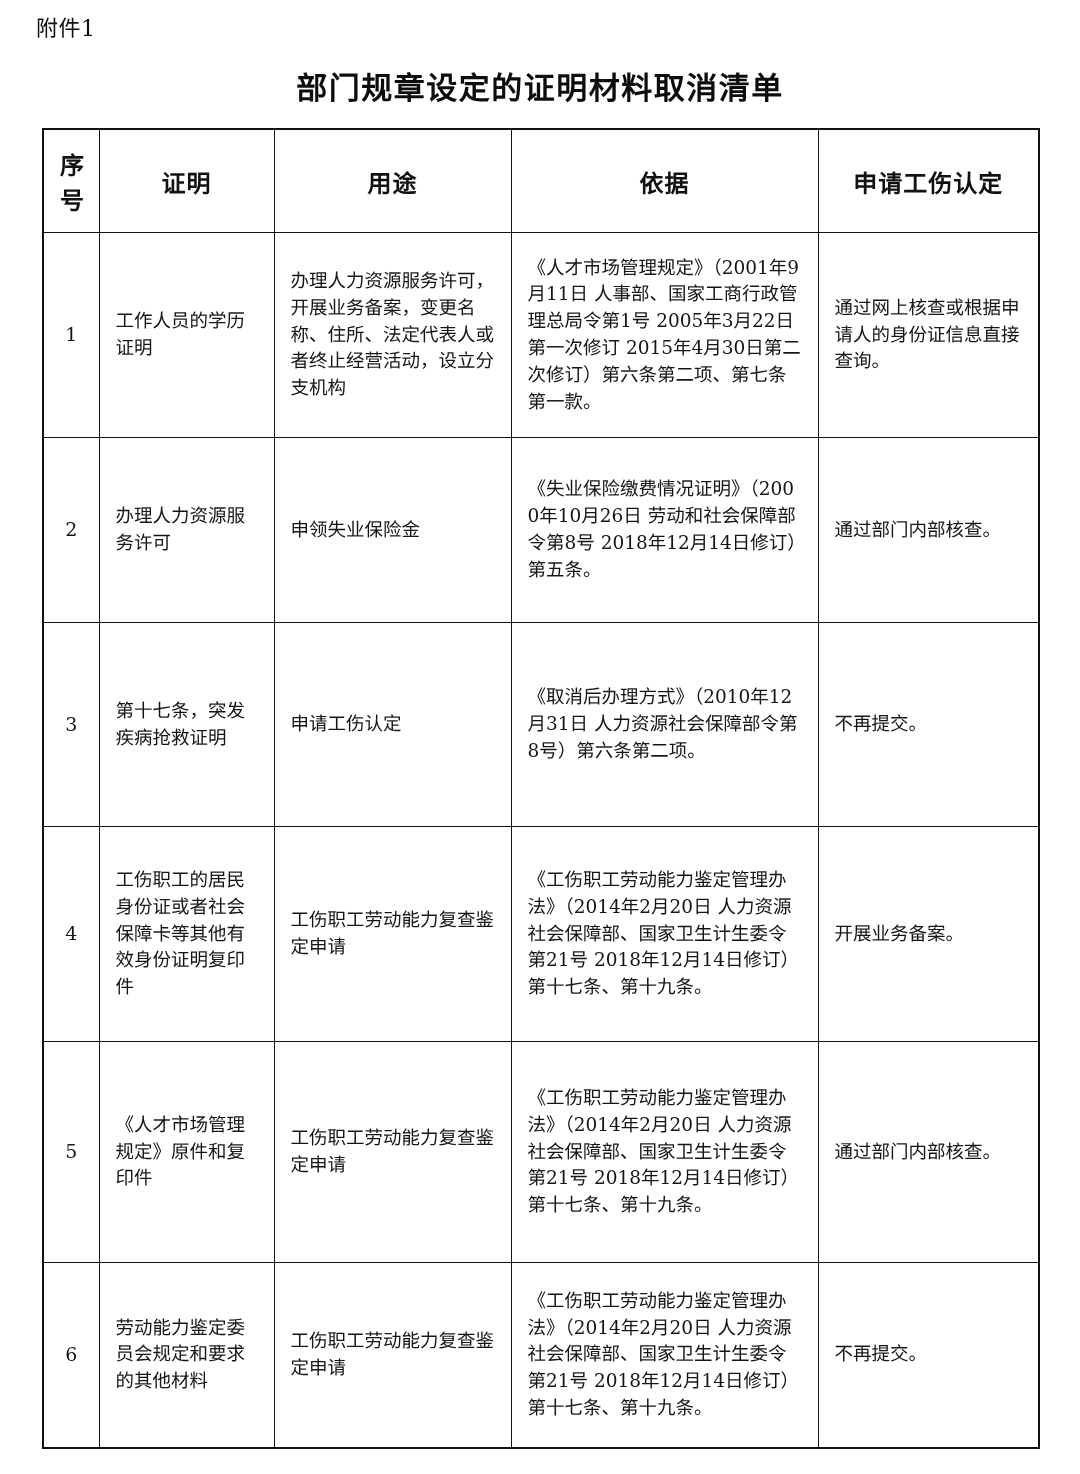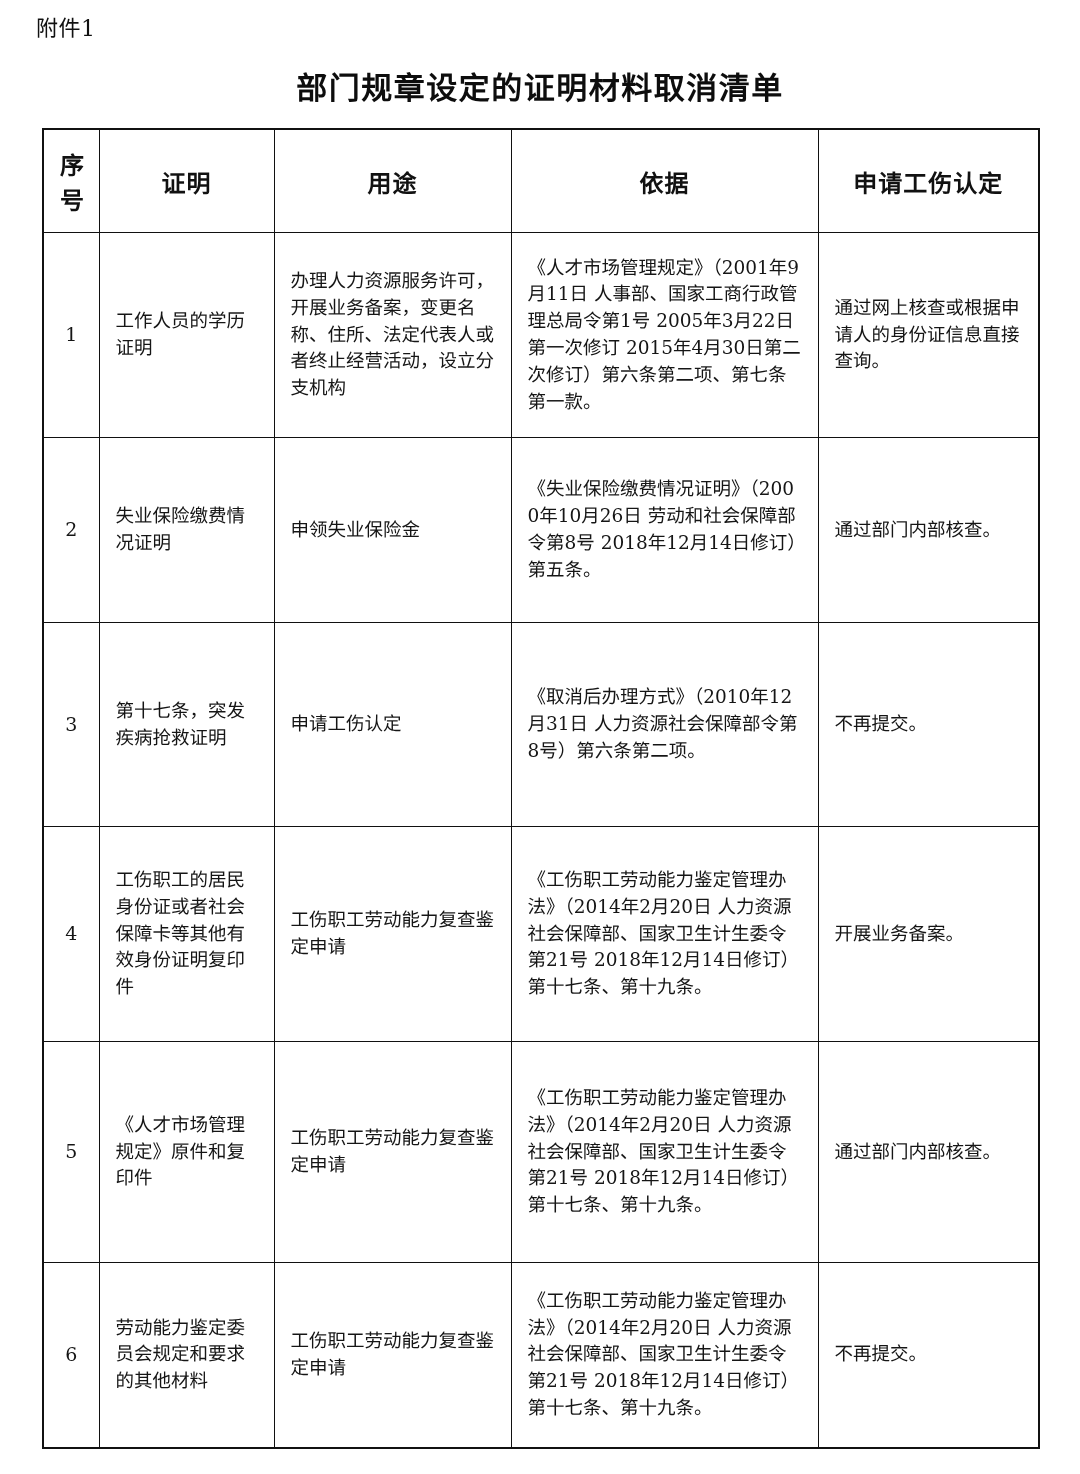--- a/index.html
+++ b/index.html
@@ -169,21 +169,21 @@
           <td class="cell-text">
               <span class="cell-inner">通过网上核查或根据申请人的身份证信息直接查询。</span>
             </td>
         </tr>
 
         <tr class="r2">
           <td class="cell-no">
               <span class="cell-inner">2</span>
             </td>
           <td class="cell-text">
-              <span class="cell-inner">失业保险缴费情况证明</span>
+              <span class="cell-inner">办理人力资源服务许可</span>
             </td>
           <td class="cell-text">
               <span class="cell-inner">申领失业保险金</span>
             </td>
           <td class="cell-text">
               <span class="cell-inner">《失业保险缴费情况证明》（2000年10月26日 劳动和社会保障部令第8号 2018年12月14日修订）第五条。</span>
             </td>
           <td class="cell-text">
               <span class="cell-inner">通过部门内部核查。</span>
             </td>

